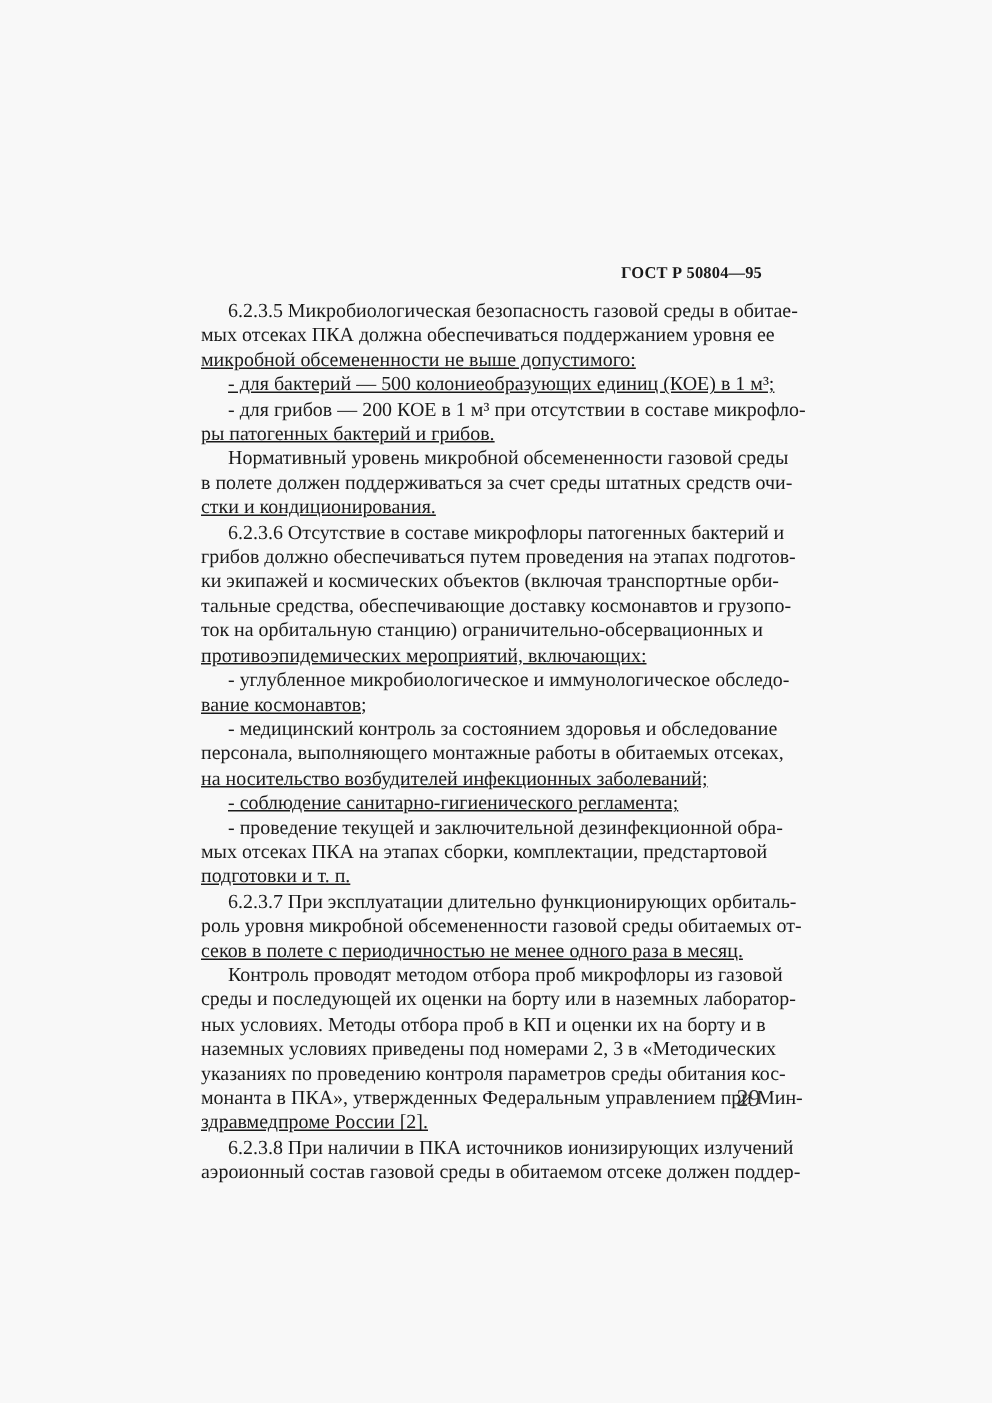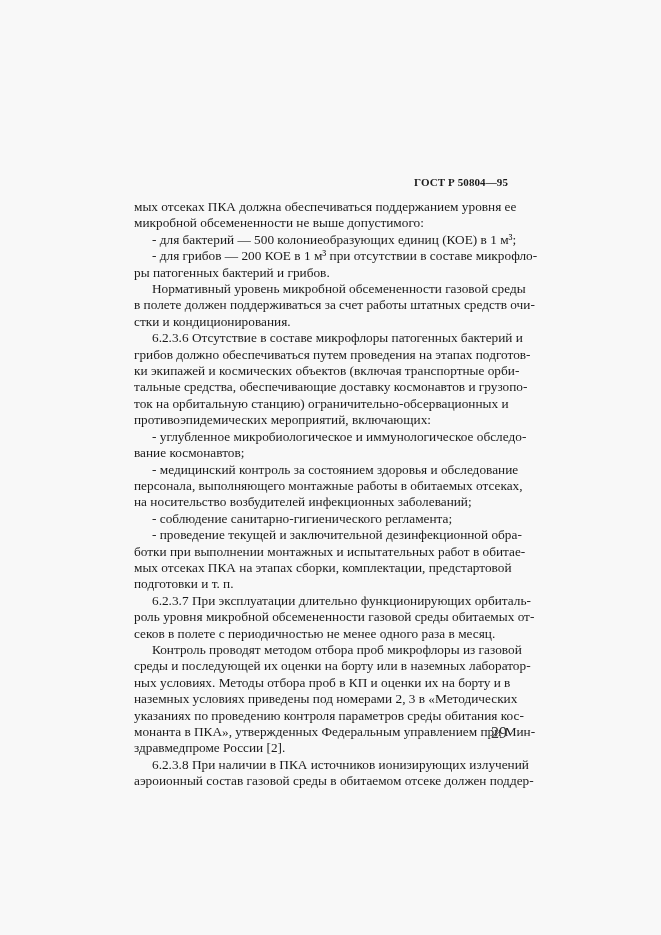--- a/index.html
+++ b/index.html
@@ -37,20 +37,21 @@
       line-height: 16.4px;
     }
     .line {
       display: block;
       white-space: nowrap;
       text-align: justify;
       text-align-last: justify;
     }
     .line.last {
       text-align-last: left;
+      text-decoration: underline;
     }
     .line.indent {
       padding-left: 18px;
     }
     .mark {
       position: absolute;
       left: 430px;
       top: 712px;
       width: 1px;
       height: 4px;
@@ -64,42 +65,42 @@
       color: #333;
     }
   </style>
 </head>
 <body>
 
 <div class="page">
   <div class="header">ГОСТ Р 50804—95</div>
 
   <div class="body-text">
+    <span class="line indent">6.2.3.5 Микробиологическая безопасность газовой среды в обитае-</span>
     <span class="line">мых отсеках ПКА должна обеспечиваться поддержанием уровня ее</span>
     <span class="line last">микробной обсемененности не выше допустимого:</span>
     <span class="line indent last">- для бактерий — 500 колониеобразующих единиц (КОЕ) в 1 м³;</span>
     <span class="line indent">- для грибов — 200 КОЕ в 1 м³ при отсутствии в составе микрофло-</span>
     <span class="line last">ры патогенных бактерий и грибов.</span>
     <span class="line indent">Нормативный уровень микробной обсемененности газовой среды</span>
-    <span class="line">в полете должен поддерживаться за счет работы штатных средств очи-</span>
+    <span class="line">в полете должен поддерживаться за счет среды штатных средств очи-</span>
     <span class="line last">стки и кондиционирования.</span>
     <span class="line indent">6.2.3.6 Отсутствие в составе микрофлоры патогенных бактерий и</span>
     <span class="line">грибов должно обеспечиваться путем проведения на этапах подготов-</span>
     <span class="line">ки экипажей и космических объектов (включая транспортные орби-</span>
     <span class="line">тальные средства, обеспечивающие доставку космонавтов и грузопо-</span>
     <span class="line">ток на орбитальную станцию) ограничительно-обсервационных и</span>
     <span class="line last">противоэпидемических мероприятий, включающих:</span>
     <span class="line indent">- углубленное микробиологическое и иммунологическое обследо-</span>
     <span class="line last">вание космонавтов;</span>
     <span class="line indent">- медицинский контроль за состоянием здоровья и обследование</span>
     <span class="line">персонала, выполняющего монтажные работы в обитаемых отсеках,</span>
     <span class="line last">на носительство возбудителей инфекционных заболеваний;</span>
     <span class="line indent last">- соблюдение санитарно-гигиенического регламента;</span>
     <span class="line indent">- проведение текущей и заключительной дезинфекционной обра-</span>
-    <span class="line">ботки при выполнении монтажных и испытательных работ в обитае-</span>
     <span class="line">мых отсеках ПКА на этапах сборки, комплектации, предстартовой</span>
     <span class="line last">подготовки и т. п.</span>
     <span class="line indent">6.2.3.7 При эксплуатации длительно функционирующих орбиталь-</span>
     <span class="line">роль уровня микробной обсемененности газовой среды обитаемых от-</span>
     <span class="line last">секов в полете с периодичностью не менее одного раза в месяц.</span>
     <span class="line indent">Контроль проводят методом отбора проб микрофлоры из газовой</span>
     <span class="line">среды и последующей их оценки на борту или в наземных лаборатор-</span>
     <span class="line">ных условиях. Методы отбора проб в КП и оценки их на борту и в</span>
     <span class="line">наземных условиях приведены под номерами 2, 3 в «Методических</span>
     <span class="line">указаниях по проведению контроля параметров среды обитания кос-</span>

